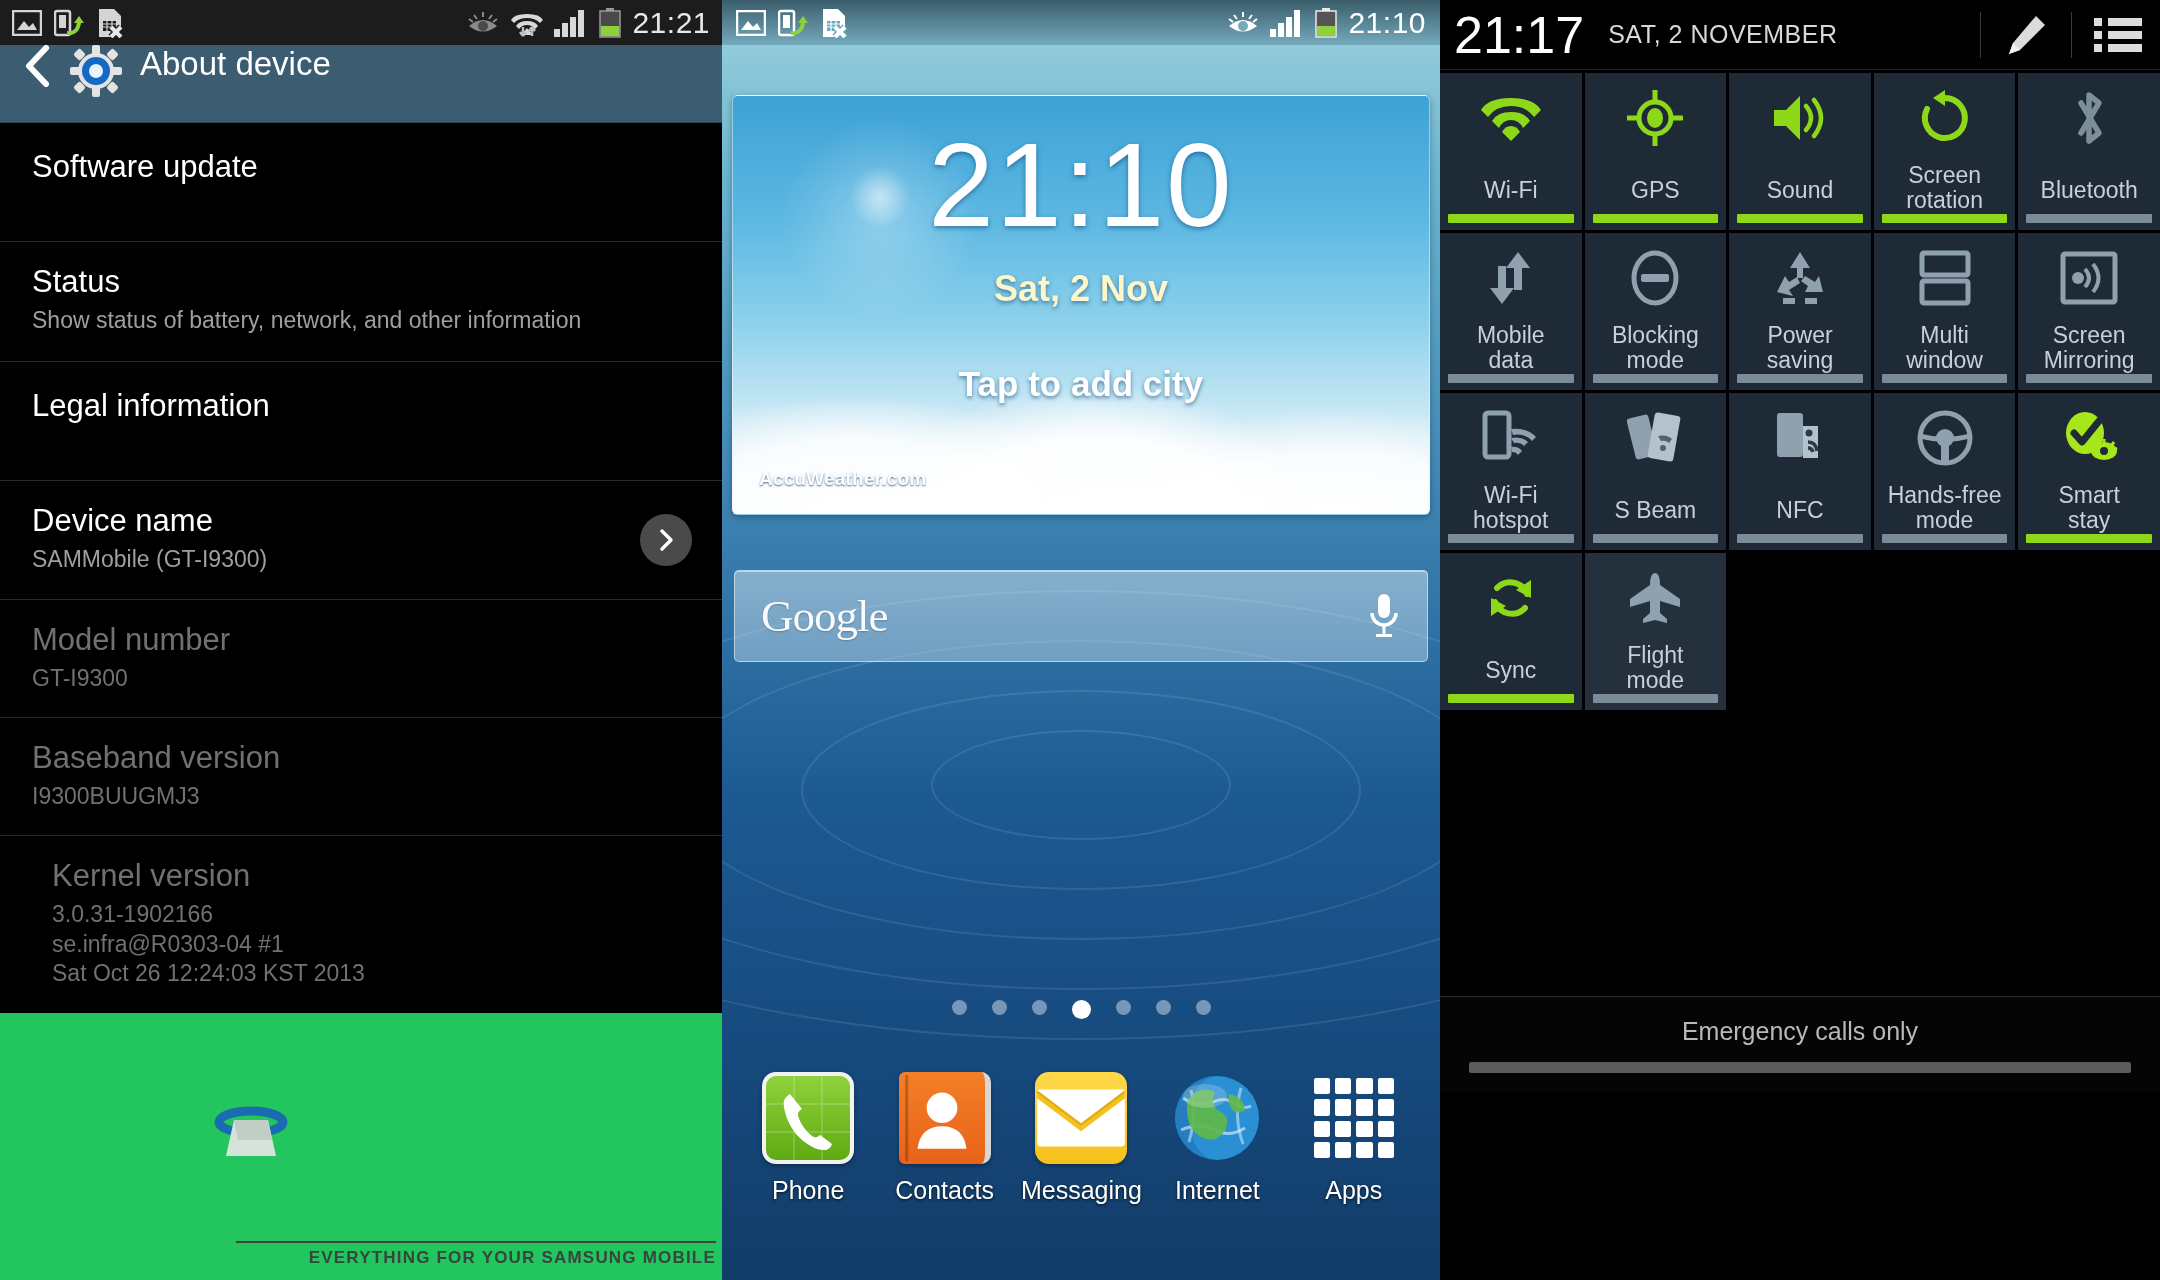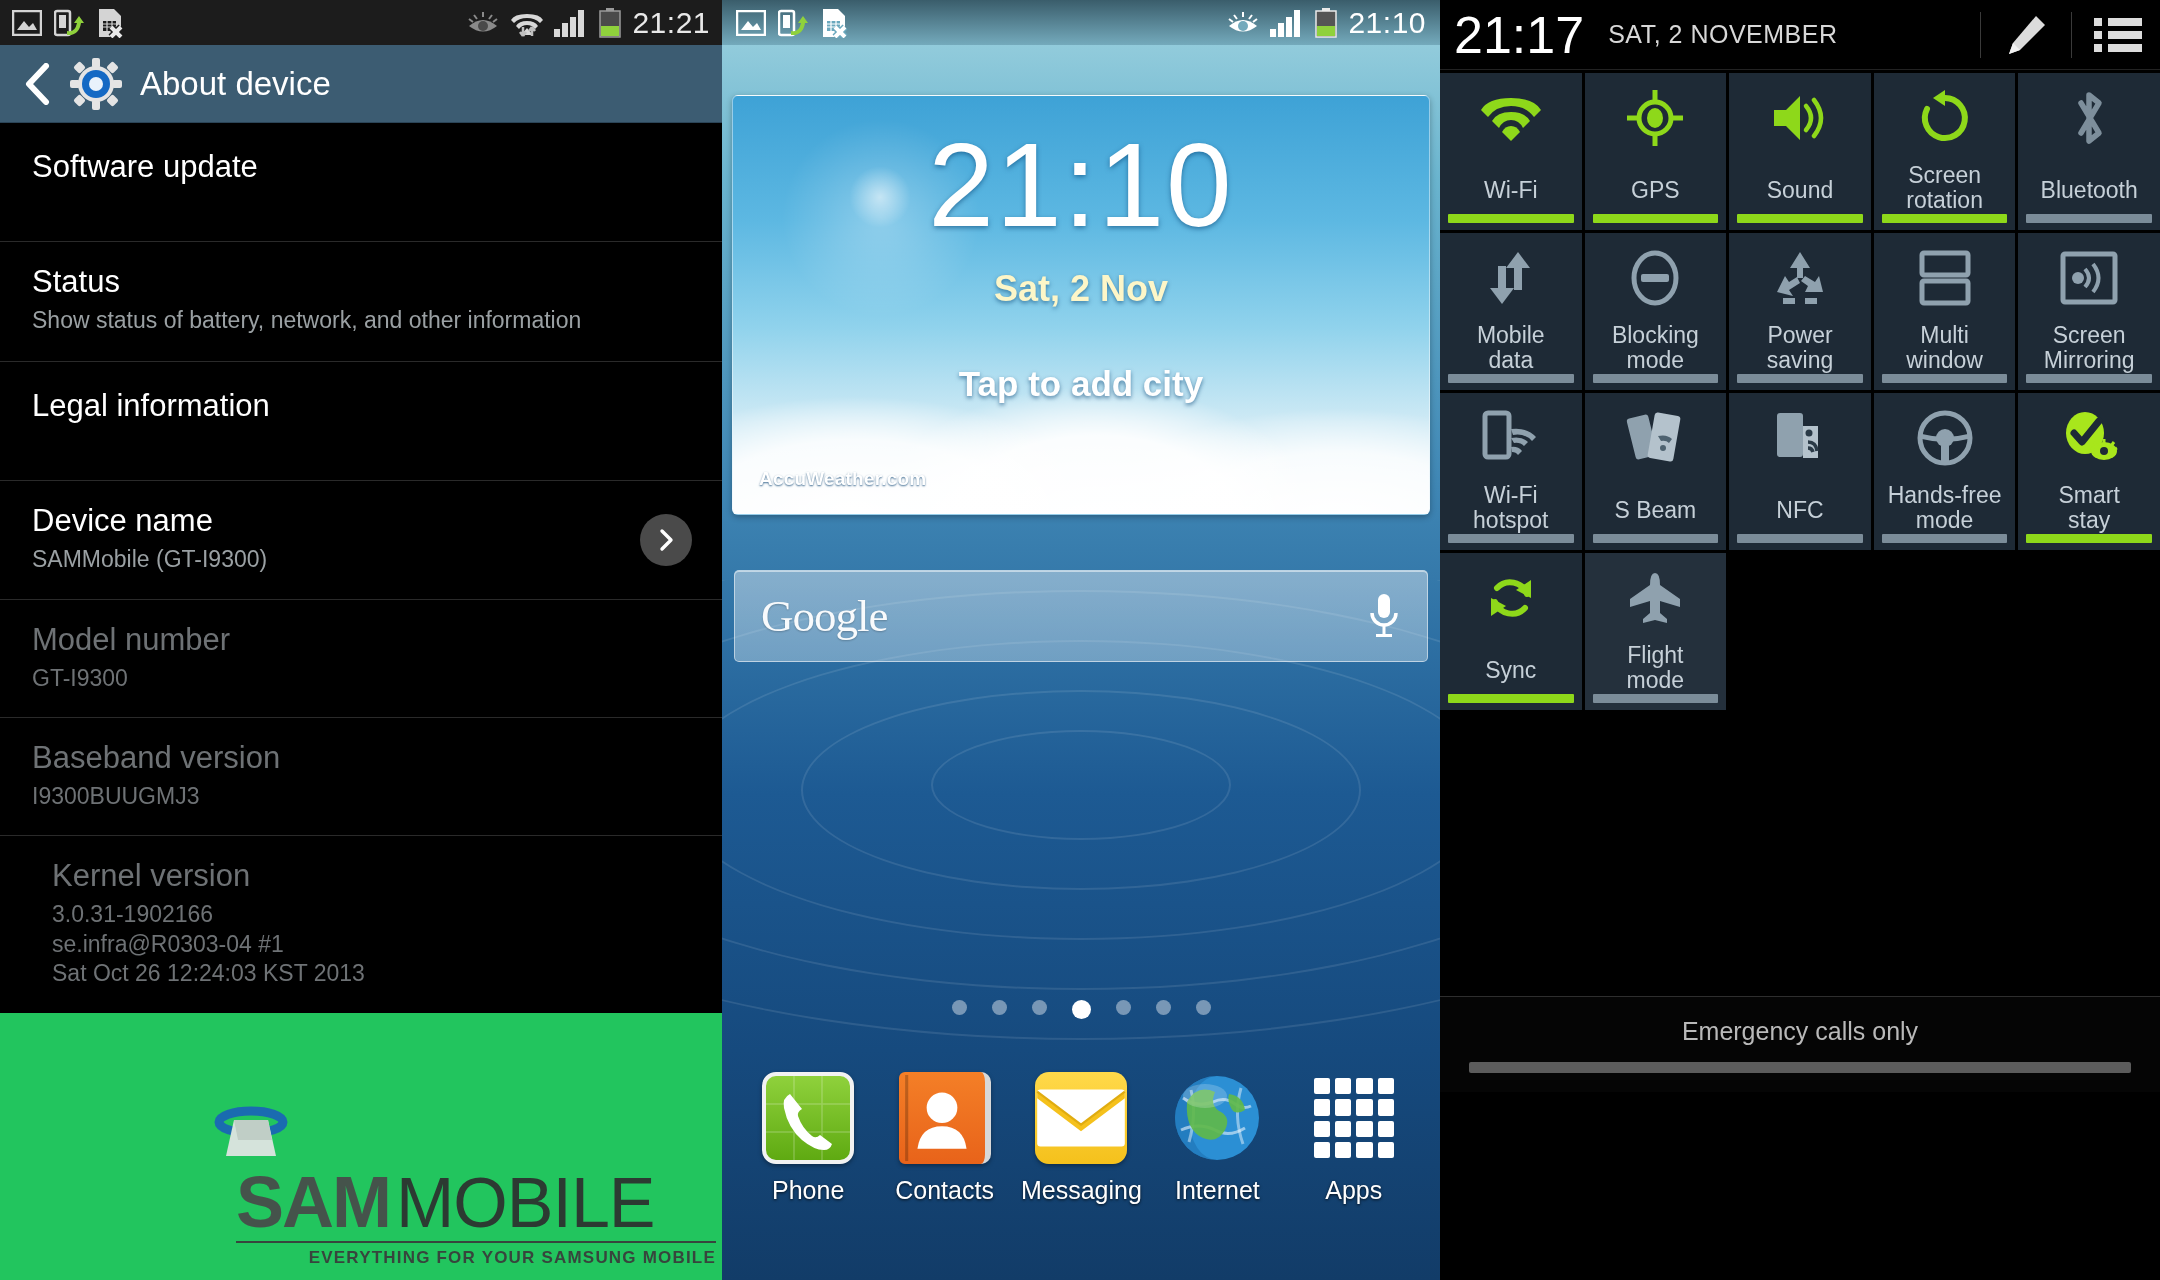--- a/index.html
+++ b/index.html
@@ -13,21 +13,21 @@
 
   .statusbar1 {
     height:45px; background:#1c1c1c; display:flex; align-items:center;
     padding:0 12px; gap:10px; position:relative; z-index:5;
   }
   .sb-left { display:flex; align-items:center; gap:12px; }
   .sb-right { margin-left:auto; display:flex; align-items:center; gap:10px; }
   .sb-clock { color:#e8e8e8; font-size:30px; letter-spacing:.5px; }
 
   .actionbar {
-    height:78px; background:#3c5c72; display:flex; align-items:center;
+    height:78px; background:#3c5c72; display:flex; 
     gap:18px; padding:0 22px;
     border-bottom:1px solid #2b4457;
   }
   .ab-title { color:#fff; font-size:33px; font-weight:400; }
 
   .settings-list { background:#000; }
   .srow { padding:20px 32px 22px 32px; border-bottom:1px solid #2a2a2a; position:relative; }
   .srow .stitle { font-size:31px; color:#ffffff; line-height:1.16; }
   .srow .ssub { font-size:23px; color:#9aa0a3; line-height:1.28; margin-top:6px; }
   .srow.dim .stitle { color:#6e7275; }
@@ -290,24 +290,20 @@
     </div>
 
     <div class="watermark">
       <span class="wm-logo">
         <svg viewBox="0 0 86 86">
             <ellipse cx="43" cy="26" rx="32" ry="11" fill="none" stroke="#1b64b8" stroke-width="9"></ellipse>
             <path d="M26 24 H60 L68 60 H18 Z" fill="#e6e6e6"></path>
             <path d="M26 24 H60 L64 44 L30 44 Z" fill="#cfcfcf"></path>
           </svg>
       </span>
-      <div class="wm-row">
-        <span class="wm-sam">SAM</span>
-        <span class="wm-mobile">MOBILE</span>
-      </div>
       <div class="wm-tag">EVERYTHING FOR YOUR SAMSUNG MOBILE</div>
     </div>
 
   </div>
 
   <div class="panel2">
 
     <div class="statusbar2">
       <div class="sb-left">
         <span>

